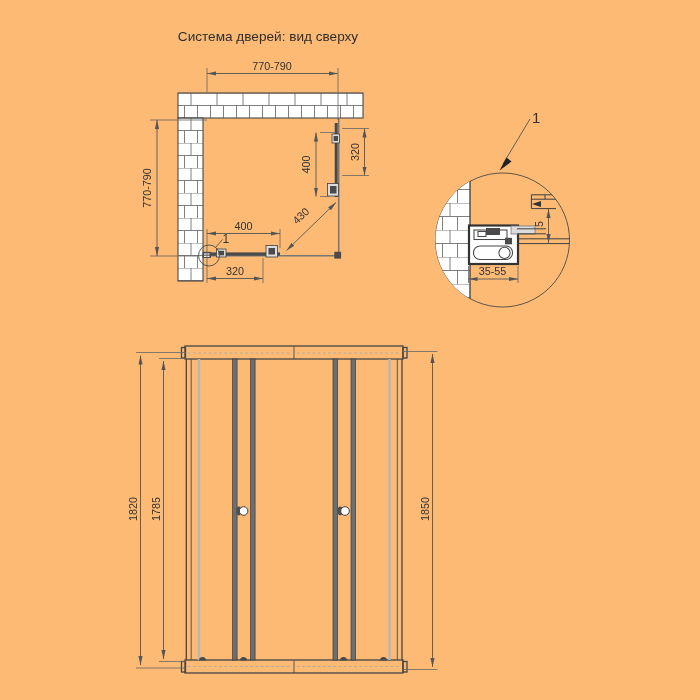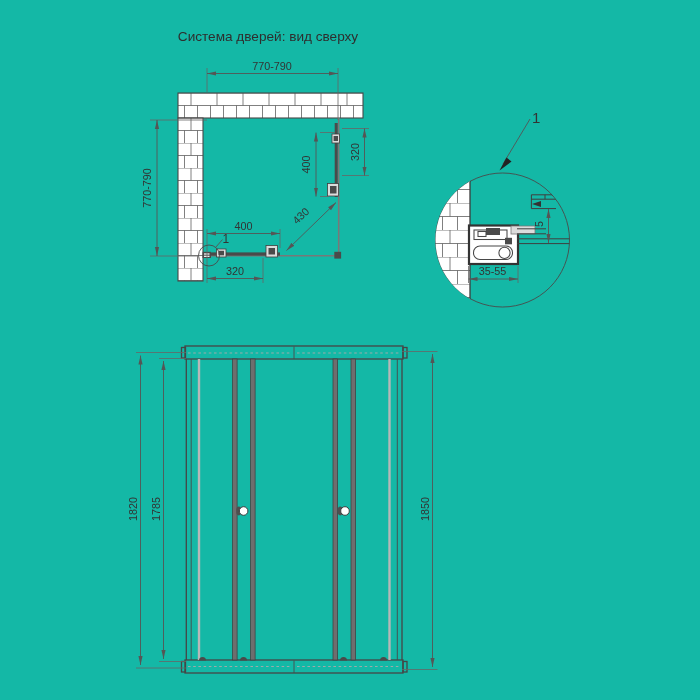--- a/index.html
+++ b/index.html
@@ -1,16 +1,16 @@
 <!DOCTYPE html>
 <html><head>
 <meta charset="utf-8">
 <style>
   html,body{margin:0;padding:0;background:#ffffff;}
-  .stage{position:relative;width:700px;height:700px;background:#14b8a6;overflow:hidden;}
+  .stage{position:relative;width:700px;height:700px;background:#fdba74;overflow:hidden;}
   svg{position:absolute;left:0;top:0;}
   text{font-family:"Liberation Sans","DejaVu Sans",sans-serif;font-size:10.8px;fill:#333333;}
   .title-text{font-size:13.6px;fill:#2e2e2e;}
   .callout-text{font-size:12px;}
   .callout-big{font-size:15px;}
   .ext{stroke:#666666;stroke-width:0.8;fill:none;}
   .dim{stroke:#555555;stroke-width:0.9;fill:none;}
   .out{stroke:#454545;stroke-width:1.3;fill:none;}
   .thin{stroke:#4a4a4a;stroke-width:0.9;fill:none;}
   .glass{stroke:#787878;stroke-width:1.6;fill:none;}

